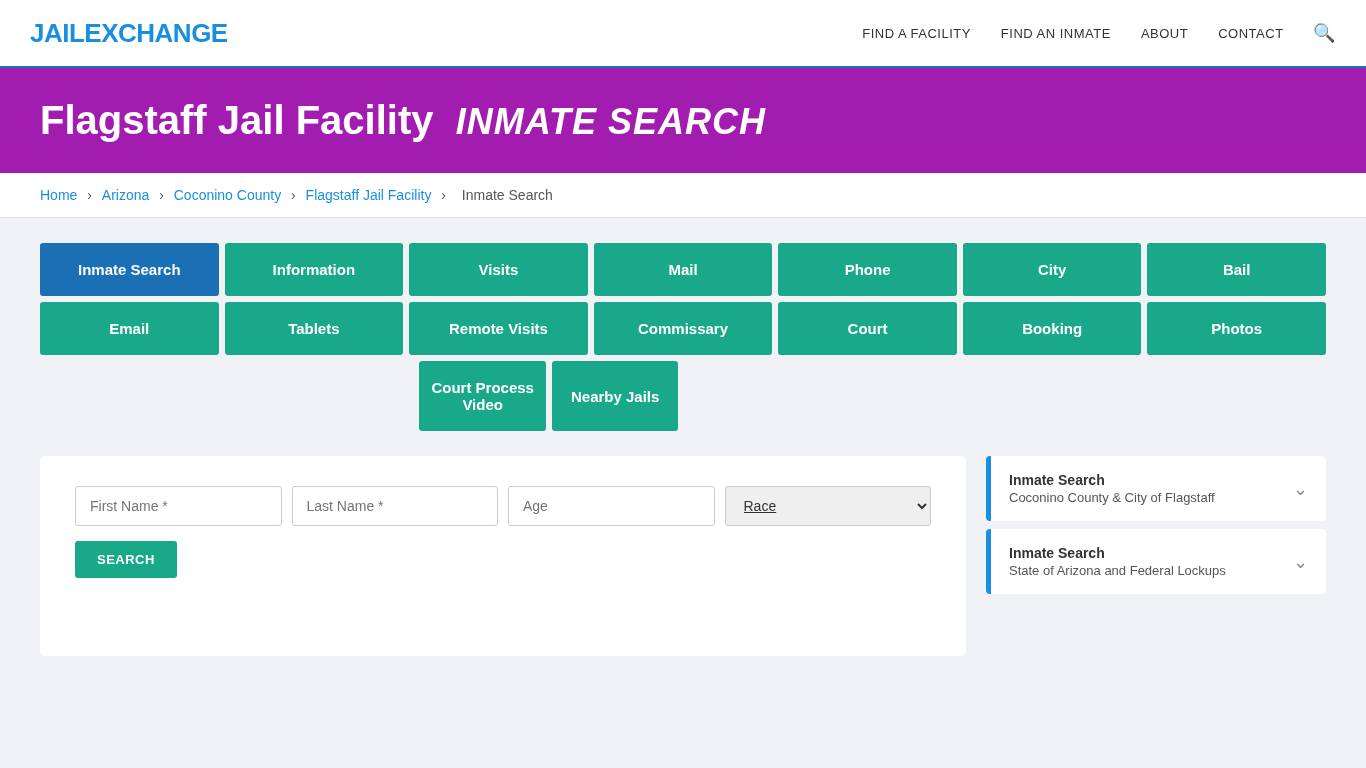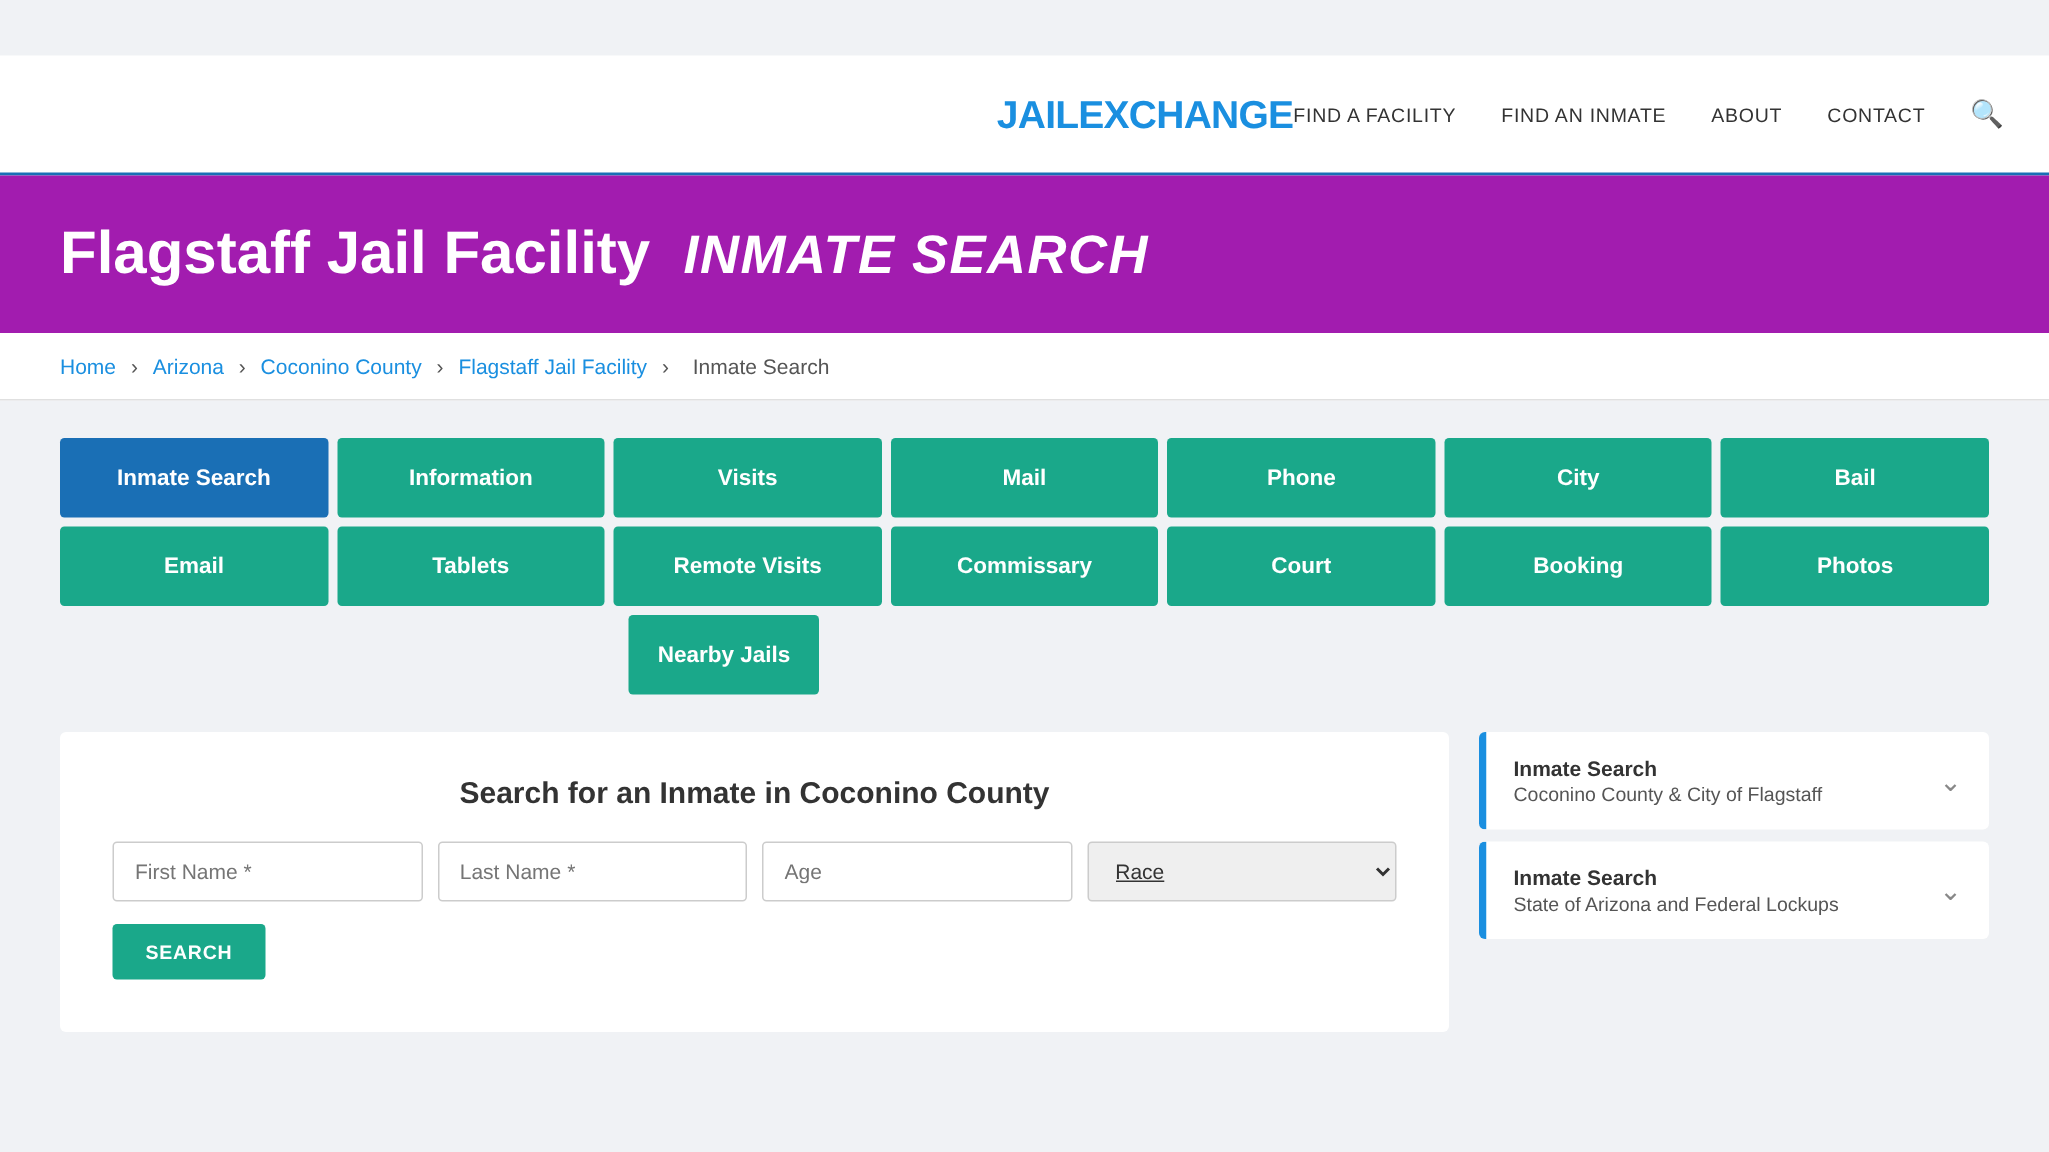--- a/index.html
+++ b/index.html
@@ -4,24 +4,23 @@
   <style>
     * { box-sizing: border-box; margin: 0; padding: 0; }
     body { font-family: Arial, sans-serif; background: #f0f2f5; color: #333; }
 
     
     header {
       background: #fff;
       border-bottom: 2px solid #1a6fb5;
       display: flex;
       align-items: center;
-      justify-content: flex-end;
+      justify-content: space-between;
       padding: 0 30px;
-      height: 80px;
-      margin-top: 37px;
+      height: 68px;
     }
     .logo {
       font-size: 26px;
       font-weight: 900;
       color: #1a1a1a;
       letter-spacing: -0.5px;
     }
     .logo span { color: #1a8fe0; }
     nav { display: flex; align-items: center; gap: 30px; }
     nav a {
@@ -223,27 +222,27 @@
     <button class="tab-btn">Email</button>
     <button class="tab-btn">Tablets</button>
     <button class="tab-btn">Remote Visits</button>
     <button class="tab-btn">Commissary</button>
     <button class="tab-btn">Court</button>
     <button class="tab-btn">Booking</button>
     <button class="tab-btn">Photos</button>
   </div>
 
   <div class="btn-grid-3">
+    <button class="tab-btn">Court Process Video</button>
     <button class="tab-btn">Nearby Jails</button>
   </div>
 
   <div class="content-area">
 
     <div class="search-box">
-      <h2>Search for an Inmate in Coconino County</h2>
       <div class="search-fields">
         <input type="text" placeholder="First Name *" style="">
         <input type="text" placeholder="Last Name *" style="">
         <input type="text" placeholder="Age" style="">
         <select>
           <option>Race</option>
           <option>White</option>
           <option>Black</option>
           <option>Hispanic</option>
           <option>Asian</option>

